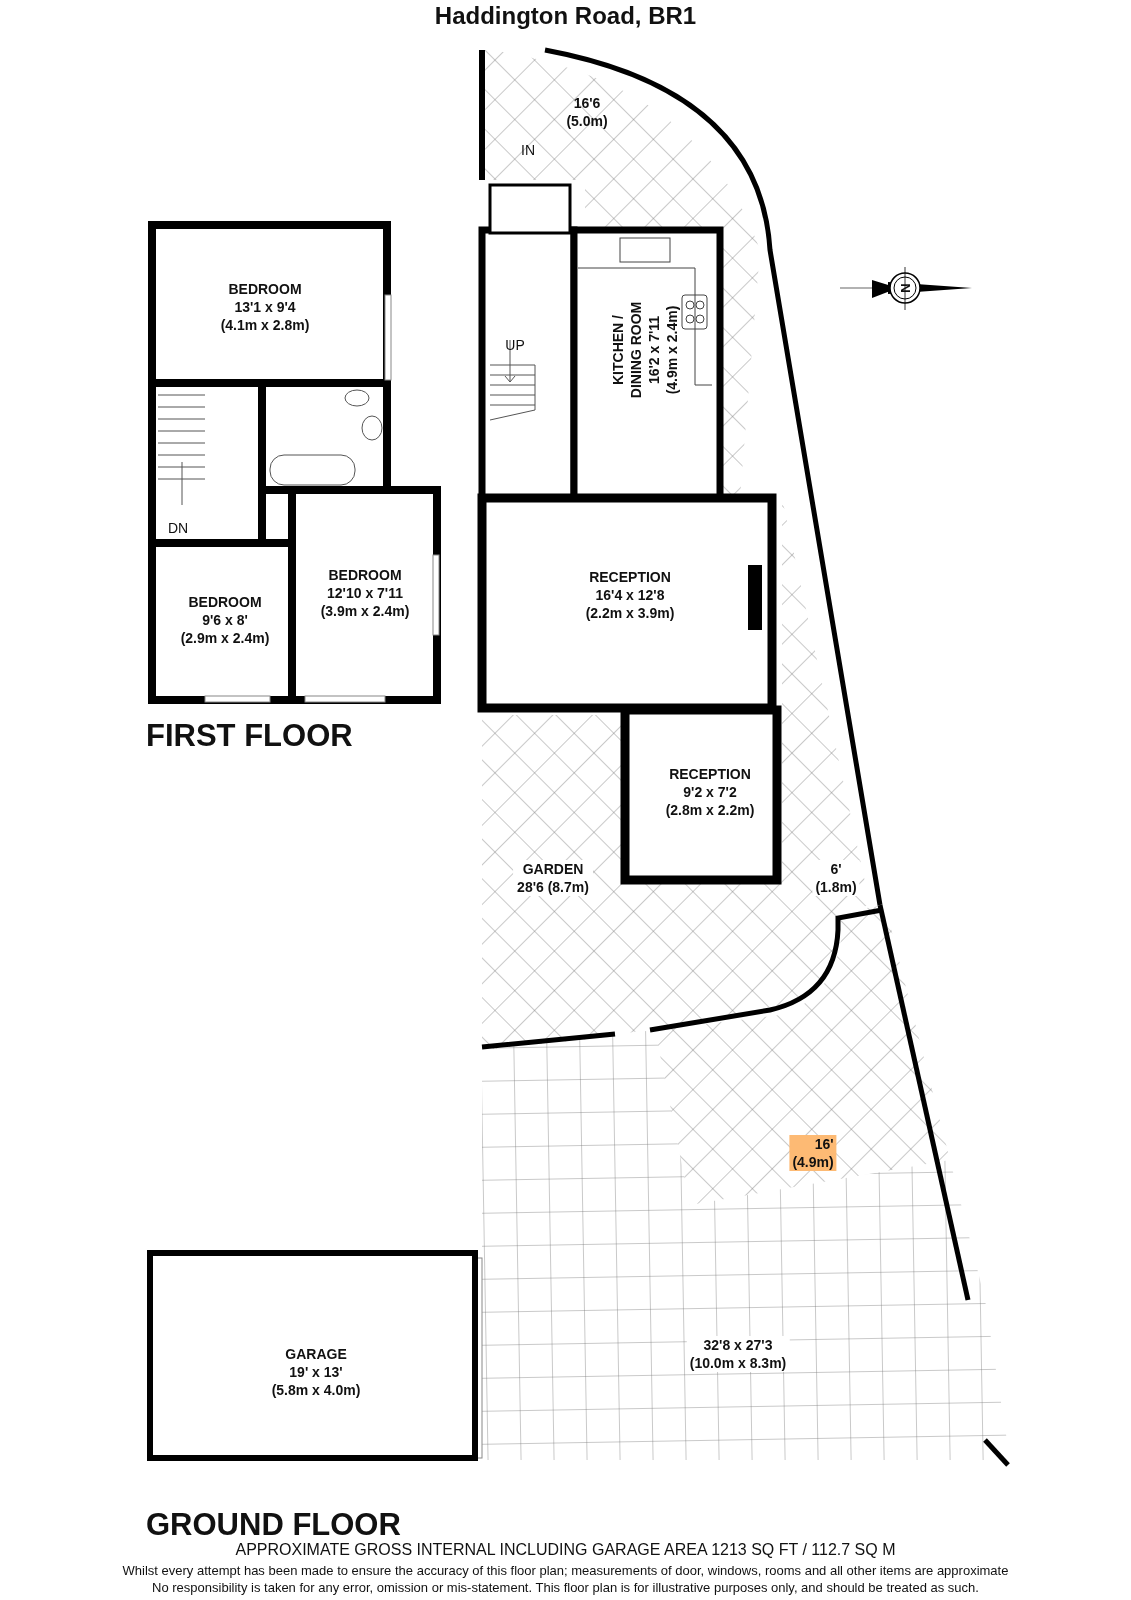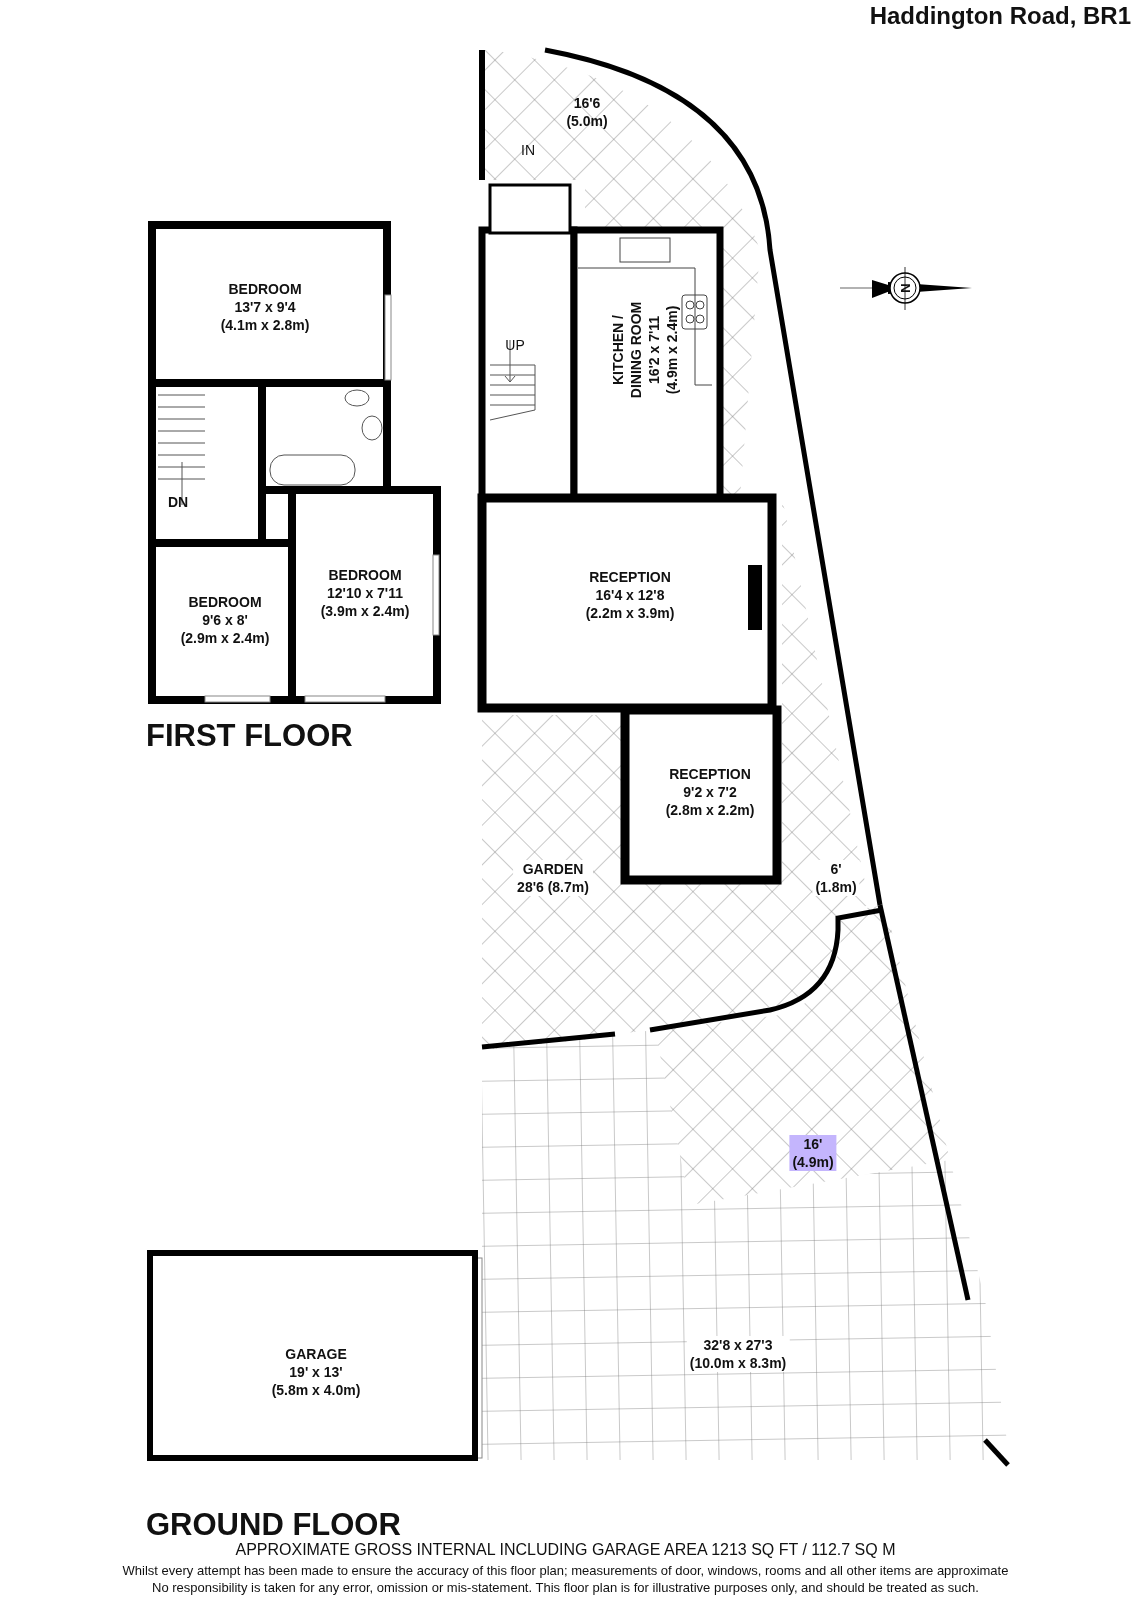--- a/index.html
+++ b/index.html
@@ -1,17 +1,17 @@
 <!DOCTYPE html>
 <html><head>
 <meta charset="utf-8">
 <style>
   html,body{margin:0;padding:0;background:#fff;}
   body{width:1131px;height:1600px;position:relative;overflow:hidden;font-family:"Liberation Sans",sans-serif;color:#111;}
-  .title{position:absolute;left:0;width:1131px;top:2px;text-align:right;font-weight:bold;font-size:24px;}
+  .title{position:absolute;left:0;width:1131px;top:2px;text-align:center;font-weight:bold;font-size:24px;}
   svg.plan{position:absolute;left:0;top:0;}
   .lbl{position:absolute;text-align:center;font-weight:bold;font-size:14px;line-height:18px;white-space:nowrap;transform:translate(-50%,-50%);}
   .lbl span{display:block;}
   .plain{position:absolute;font-size:14px;transform:translate(-50%,-50%);}
   .floor{position:absolute;font-weight:bold;font-size:31px;}
   .area{position:absolute;left:0;width:1131px;top:1541px;text-align:center;font-weight:normal;font-size:16px;}
   .disc{position:absolute;left:0;width:1131px;text-align:center;font-size:13px;}
   .rot{transform:translate(-50%,-50%) rotate(-90deg);}
 </style>
 </head>
@@ -95,34 +95,34 @@
     <circle cx="905" cy="288" r="15" fill="#fff" stroke="#000" stroke-width="1.5"></circle>
     <circle cx="905" cy="288" r="11" fill="none" stroke="#000" stroke-width="1"></circle>
     <line x1="905" y1="267" x2="905" y2="310" stroke="#000" stroke-width="0.8"></line>
   </g>
 </svg>
 
 <div class="plain" style="left:905px;top:288px;font-weight:bold;font-size:13px;transform:translate(-50%,-50%) rotate(-90deg);">N</div>
 
 <div class="lbl" style="left:265px;top:307px;">
   <span>BEDROOM</span>
-  <span>13'7 x 9'4</span>
+  <span>13'1 x 9'4</span>
   <span>(4.1m x 2.8m)</span>
 </div>
 <div class="lbl" style="left:225px;top:620px;">
   <span>BEDROOM</span>
   <span>9'6 x 8'</span>
   <span>(2.9m x 2.4m)</span>
 </div>
 <div class="lbl" style="left:365px;top:593px;">
   <span>BEDROOM</span>
   <span>12'10 x 7'11</span>
   <span>(3.9m x 2.4m)</span>
 </div>
-<div class="plain" style="left:178px;top:502px;font-weight:bold;">DN</div>
+<div class="plain" style="left:178px;top:528px;">DN</div>
 <div class="floor" style="left:146px;top:718px;">FIRST FLOOR</div>
 
 <div class="lbl" style="left:575px;top:112px;margin-left:12px;">
   <span>16'6</span>
   <span>(5.0m)</span>
 </div>
 <div class="plain" style="left:528px;top:150px;">IN</div>
 <div class="plain" style="left:515px;top:345px;">UP</div>
 <div class="lbl rot" style="left:645px;top:350px;">
   <span>KITCHEN /</span>
@@ -141,21 +141,21 @@
   <span>(2.8m x 2.2m)</span>
 </div>
 <div class="lbl" style="left:553px;top:878px;background:#fff;padding:0 4px;">
   <span>GARDEN</span>
   <span>28'6 (8.7m)</span>
 </div>
 <div class="lbl" style="left:836px;top:878px;background:#fff;padding:0 3px;">
   <span>6'</span>
   <span>(1.8m)</span>
 </div>
-<div class="lbl" style="left:813px;top:1153px;background:#c4b5fd;padding:0 3px;">
+<div class="lbl" style="left:813px;top:1153px;background:#fdba74;padding:0 3px;text-align:right;">
   <span>16'</span>
   <span>(4.9m)</span>
 </div>
 <div class="lbl" style="left:738px;top:1354px;background:#fff;padding:0 3px;">
   <span>32'8 x 27'3</span>
   <span>(10.0m x 8.3m)</span>
 </div>
 <div class="lbl" style="left:316px;top:1372px;">
   <span>GARAGE</span>
   <span>19' x 13'</span>

